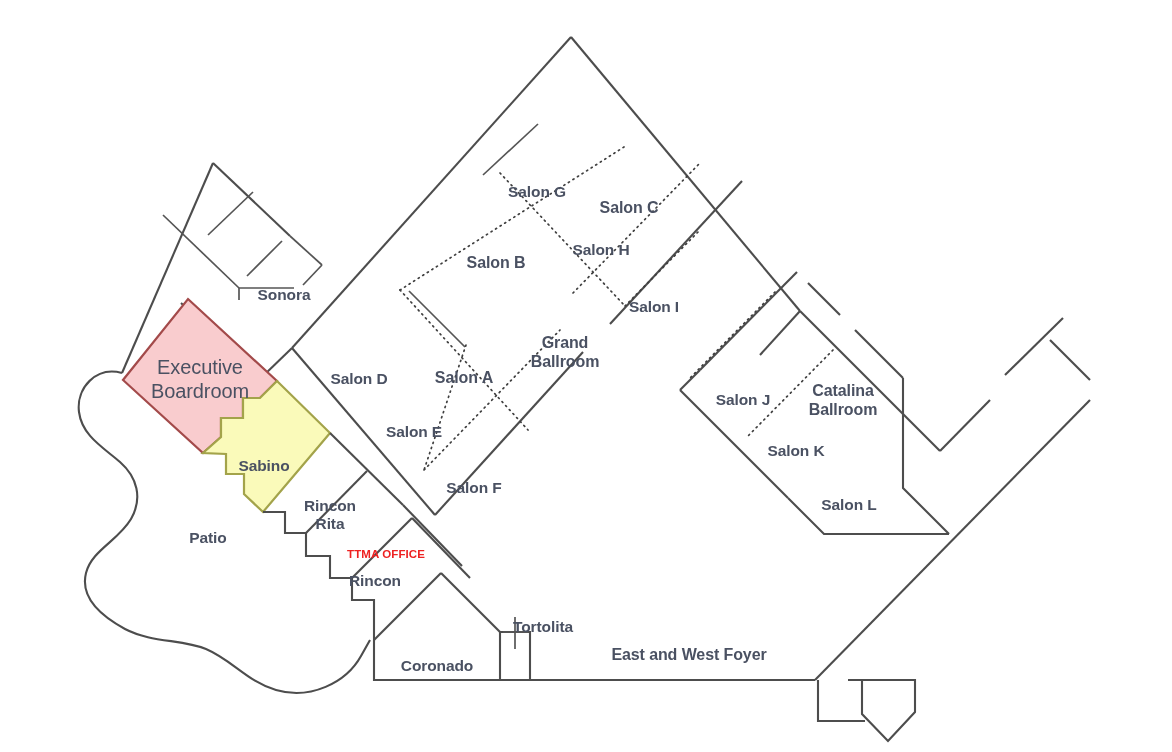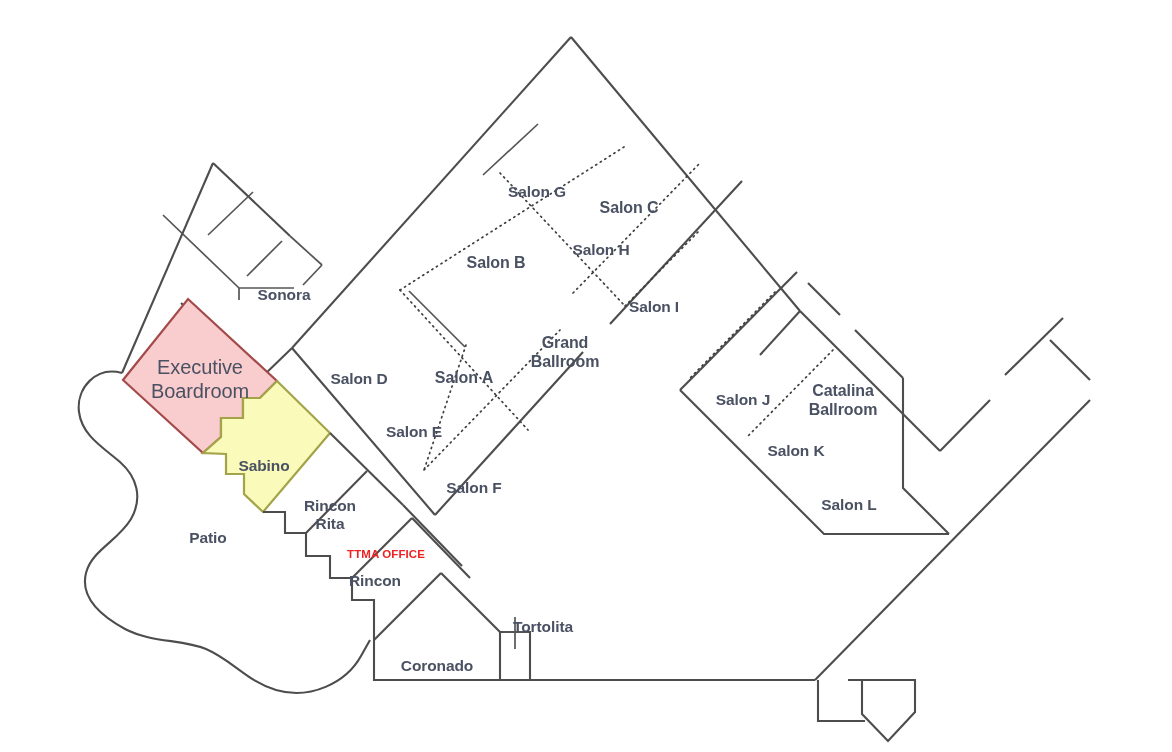--- a/index.html
+++ b/index.html
@@ -199,20 +199,21 @@
   </div>
 
   <div class="label ttma" style="left:386px; top:554px;text-align:right;">TTMA OFFICE</div>
 
   <div class="label small" style="left:375px; top:571px;">Rincon</div>
 
   <div class="label small" style="left:437px; top:656px;">Coronado</div>
 
   <div class="label small" style="left:543px; top:617px;">Tortolita</div>
 
+  <div class="label big" style="left:689px; top:655px;">East and West Foyer</div>
 
   <div class="label small" style="left:359px; top:369px;">Salon D</div>
 
   <div class="label small" style="left:414px; top:422px;">Salon E</div>
 
   <div class="label small" style="left:474px; top:478px;">Salon F</div>
 
   <div class="label big" style="left:464px; top:378px;">Salon A</div>
 
   <div class="label big" style="left:496px; top:263px;">Salon B</div>

